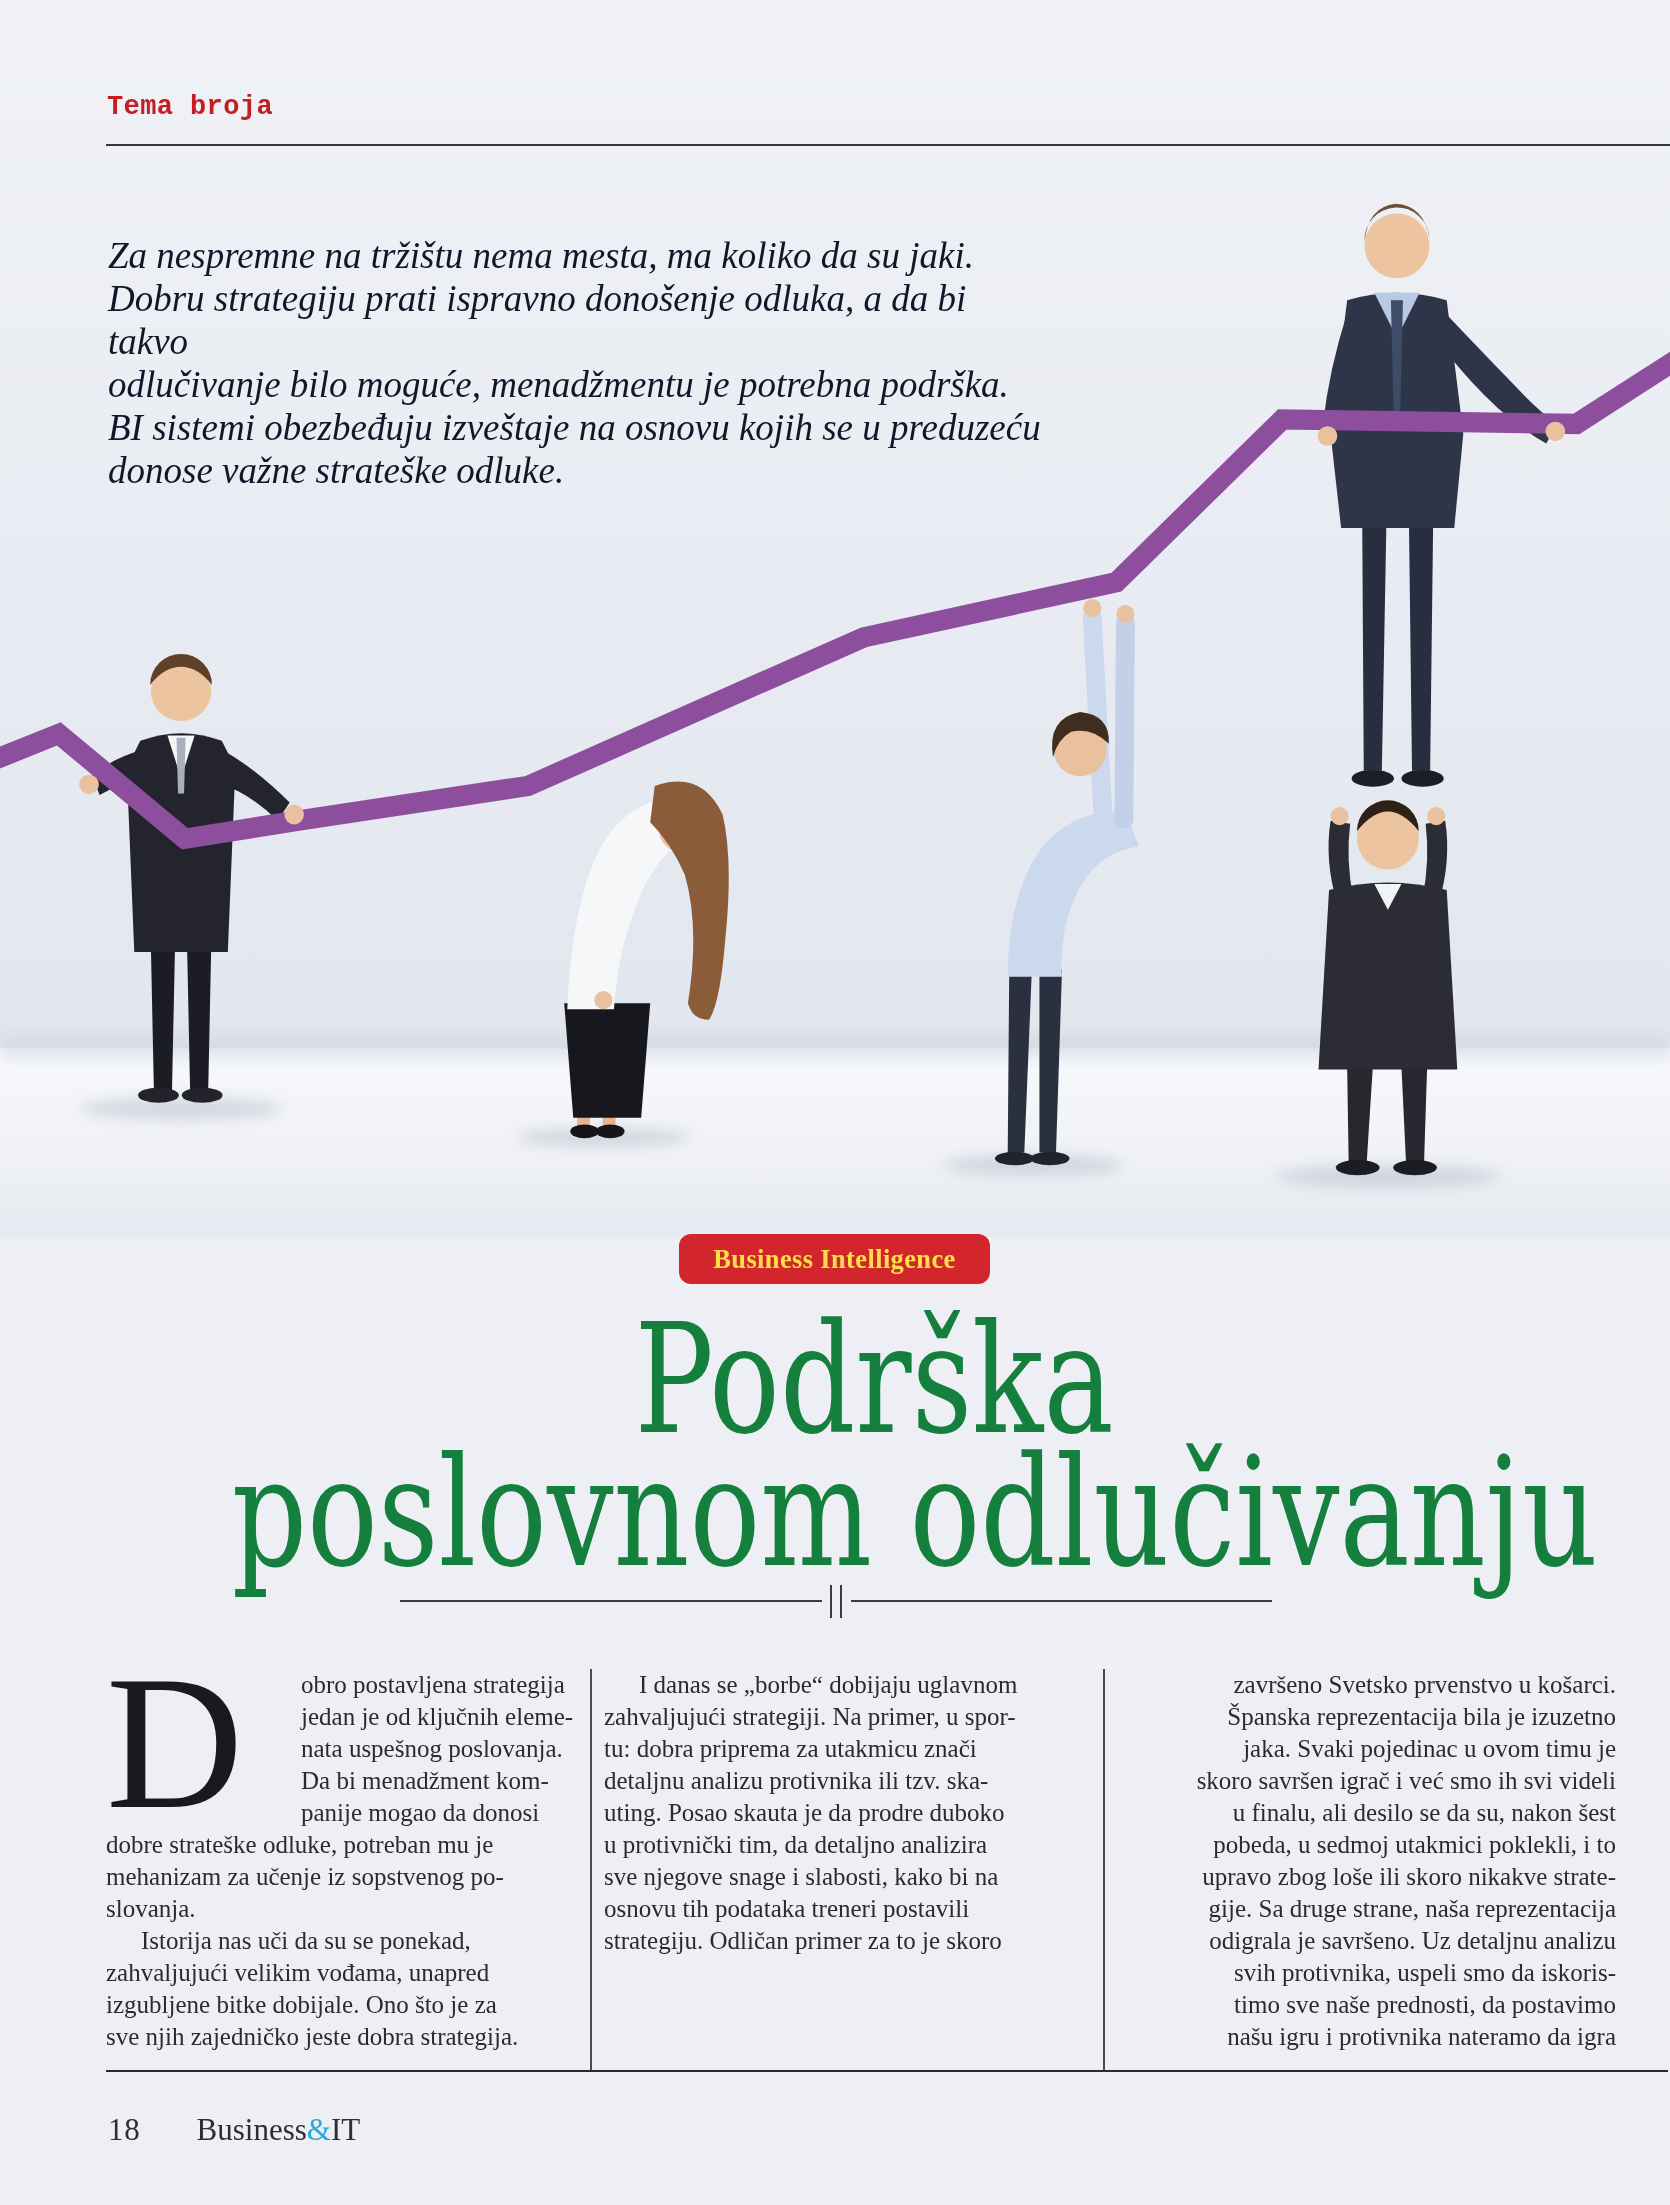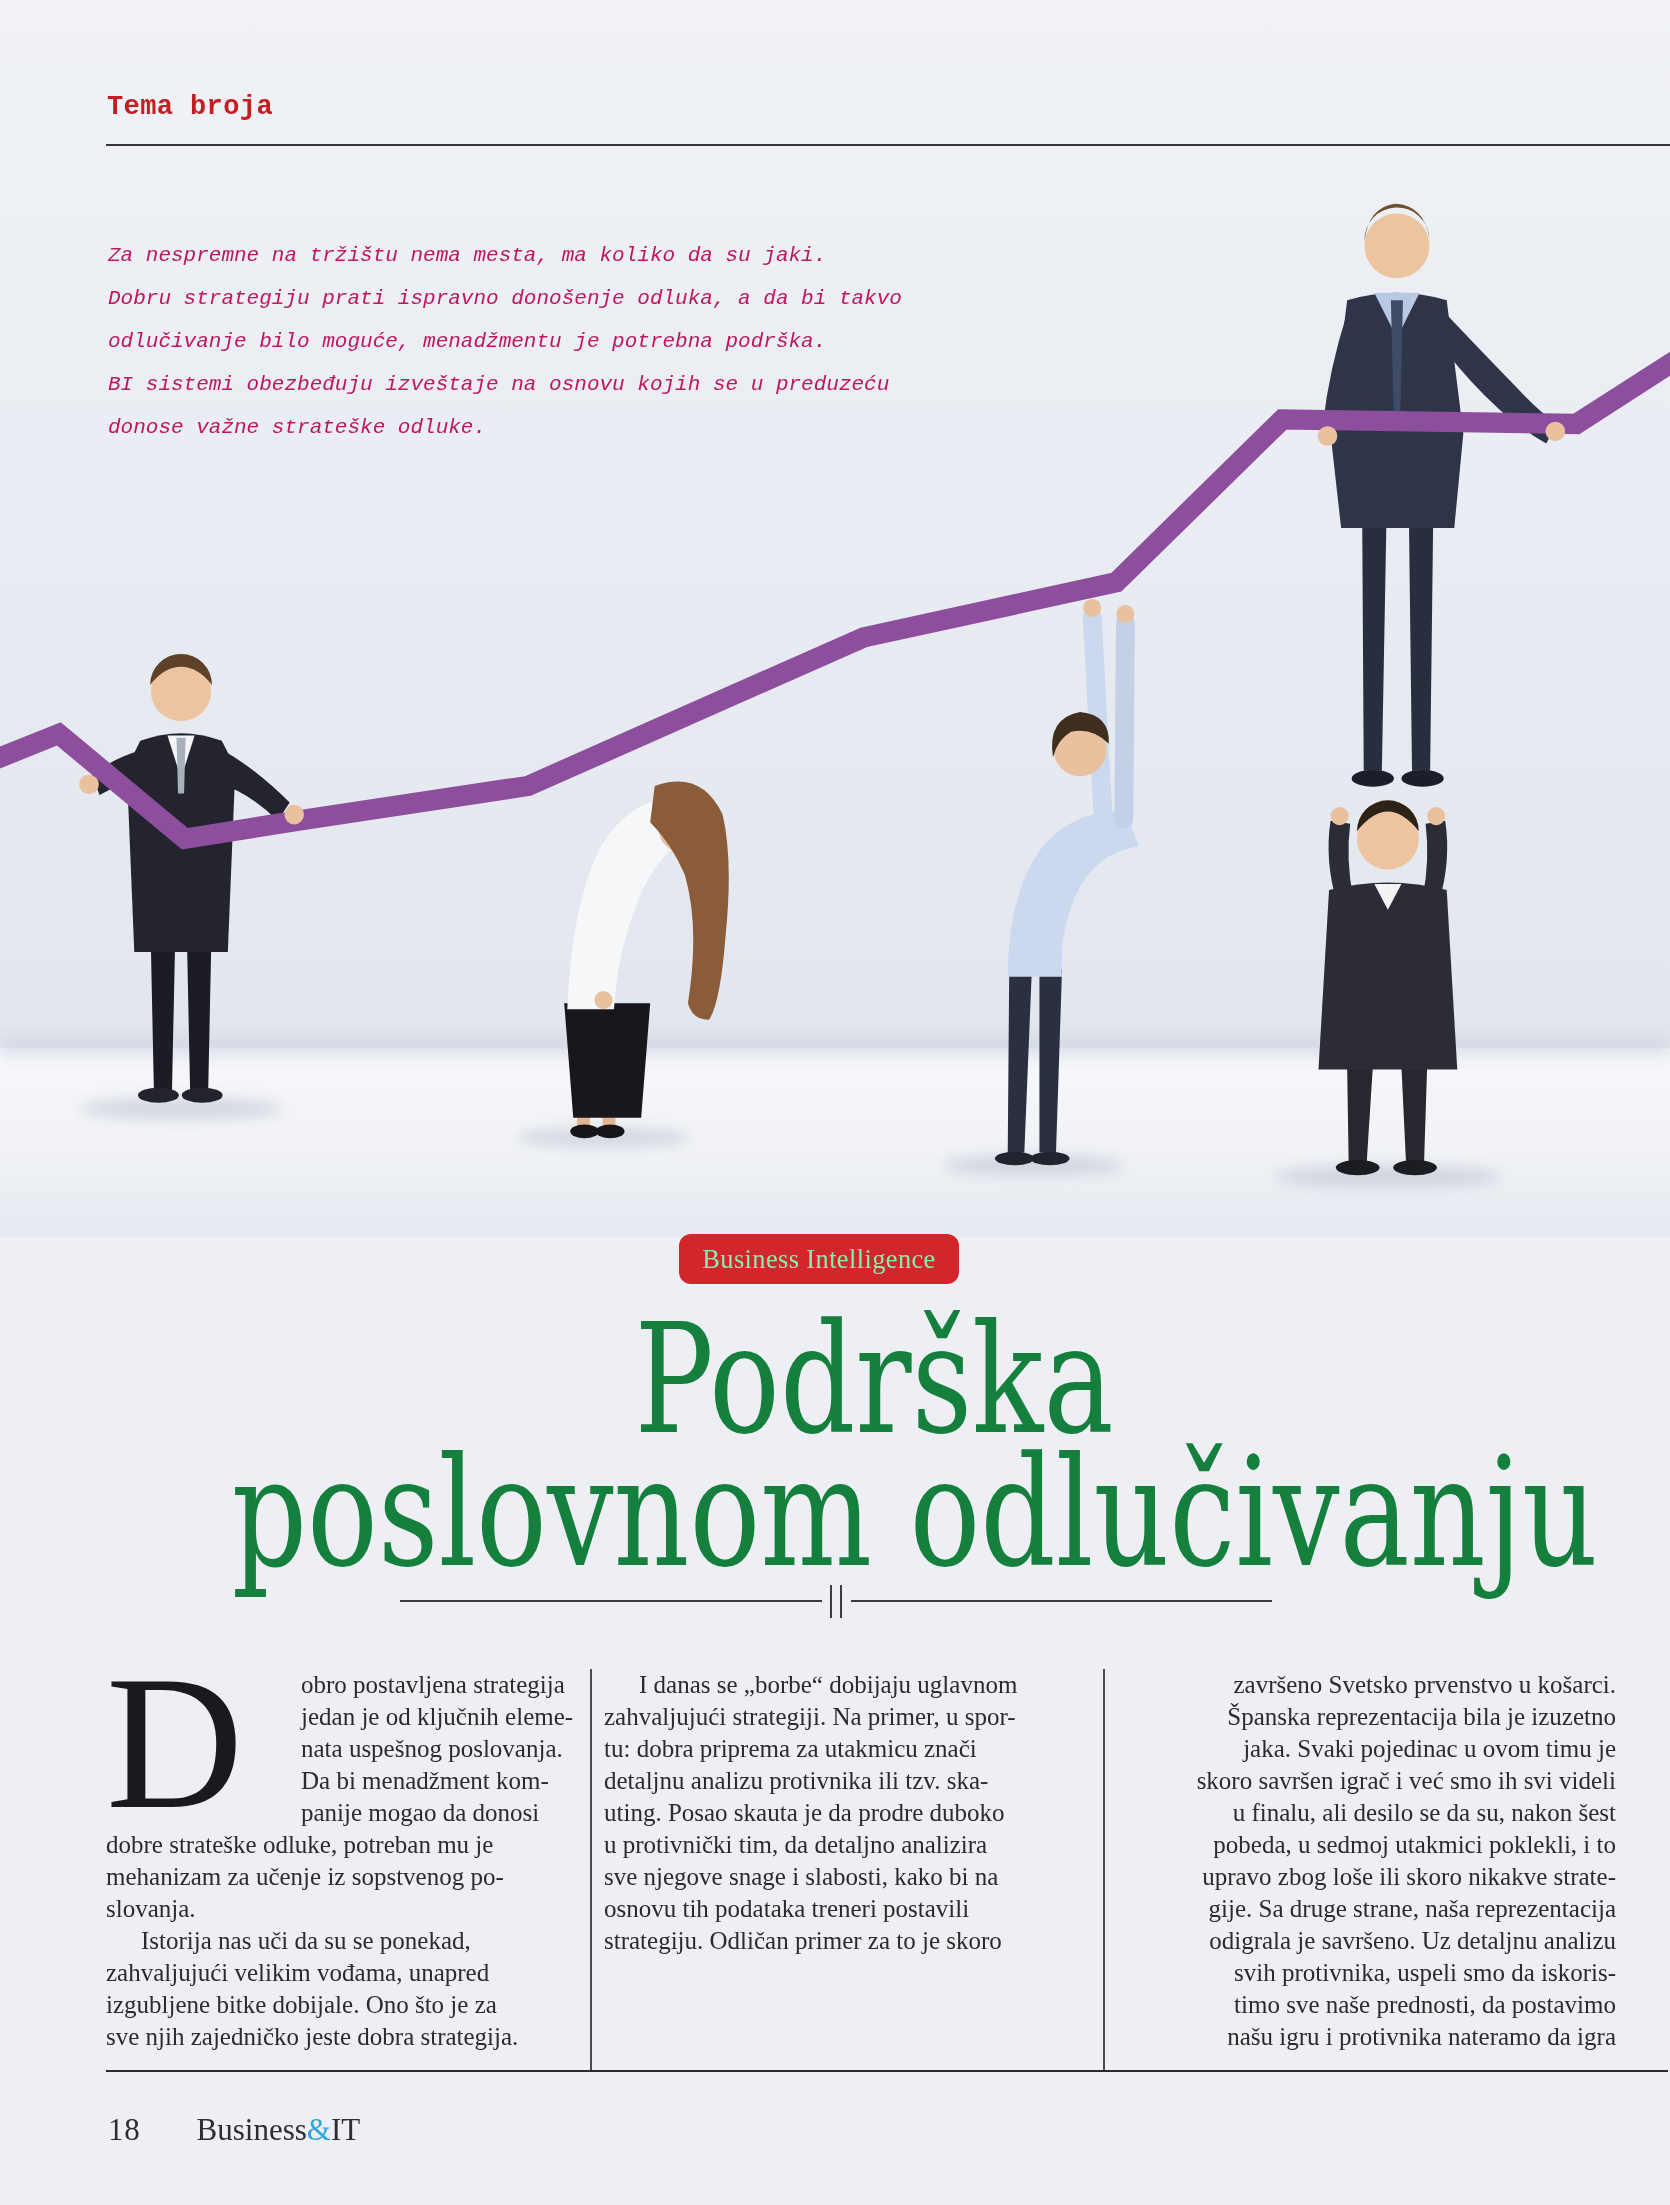--- a/index.html
+++ b/index.html
@@ -10,26 +10,26 @@
   .photo{position:absolute;left:0;top:0;width:1670px;height:1237px;}
   .photo svg{display:block;}
 
   
   .kicker{position:absolute;left:107px;top:92px;font-size:27px;font-weight:bold;
           color:#c41e23;letter-spacing:0.4px;font-family:Liberation Mono, monospace;}
   .header-rule{position:absolute;left:106px;top:144px;width:1565px;height:2.3px;background:#35343a;}
   .footer-rule{position:absolute;left:106px;top:2070px;width:1562px;height:2.3px;background:#2a292f;}
 
   
-  .intro{position:absolute;left:108px;top:234px;width:943px;font-size:21px;
-         font-style:italic;line-height:43px;color:#be185d;white-space:pre-line;font-family:Liberation Mono, monospace;}
-
-  
-  .badge{position:absolute;left:679px;top:1234px;width:280px;height:50px;border-radius:12px;
-         background:#d2252c;color:#86efac;font-size:26.4px;font-weight:normal;
+  .intro{position:absolute;left:108px;top:234px;width:943px;font-size:37px;
+         font-style:italic;line-height:43px;color:#0f172a;white-space:pre-line;}
+
+  
+  .badge{position:absolute;left:679px;top:1234px;width:311px;height:50px;border-radius:12px;
+         background:#d2252c;color:#fde047;font-size:26.4px;font-weight:bold;
          display:flex;align-items:center;justify-content:center;letter-spacing:0.4px;}
 
   
   .title{position:absolute;left:0;top:1314px;width:1670px;text-align:center;
          font-family:"DejaVu Serif", serif;font-size:151px;line-height:133px;
          color:#15803d;font-weight:400;padding-left:39px;}
   .condense{display:inline-block;transform:scaleX(0.78);transform-origin:50% 50%;white-space:nowrap;}
 
   .title-divider{position:absolute;top:1585px;left:0;width:1670px;height:33px;}
   .td-seg{position:absolute;top:15px;height:2.3px;background:#3c3b44;}

